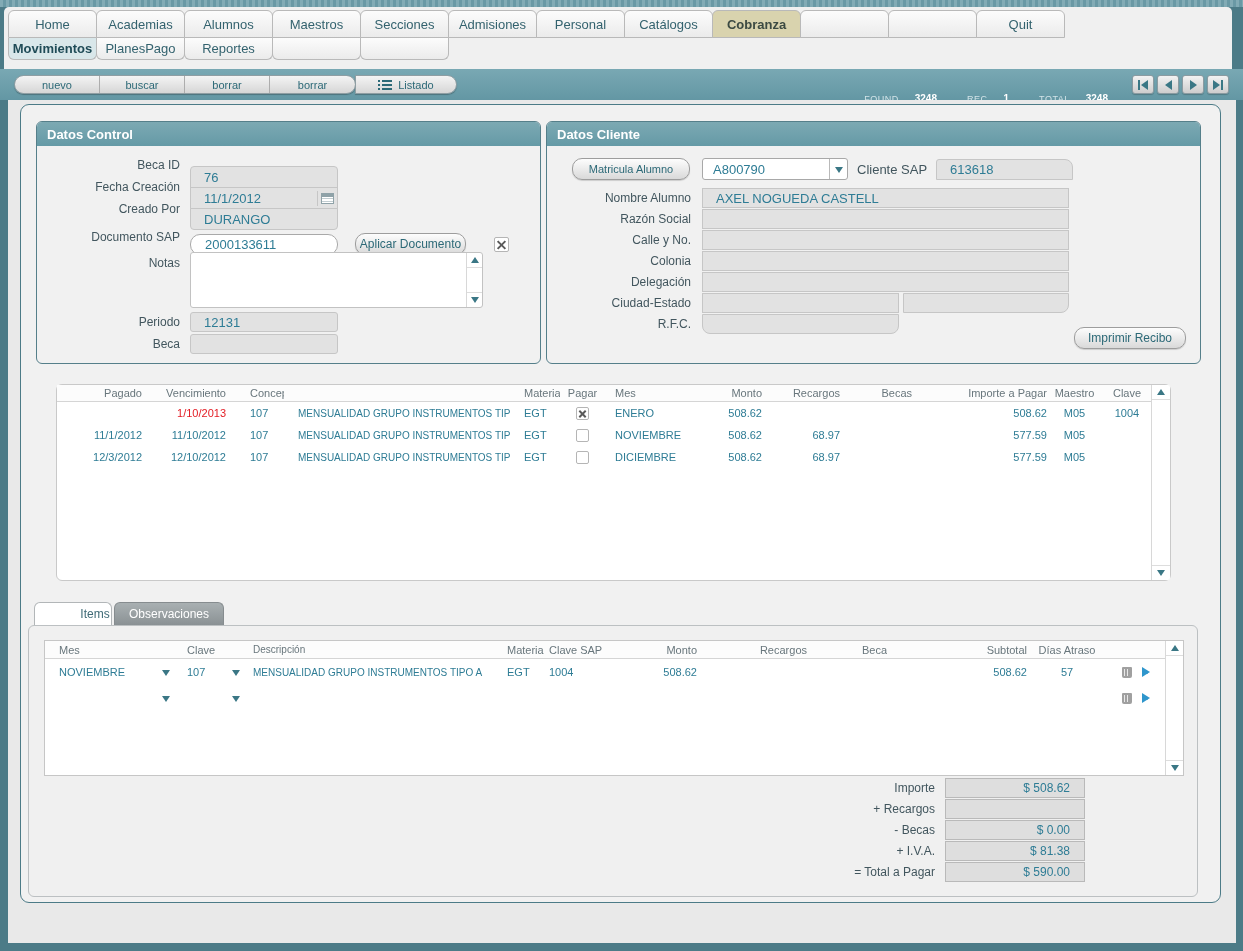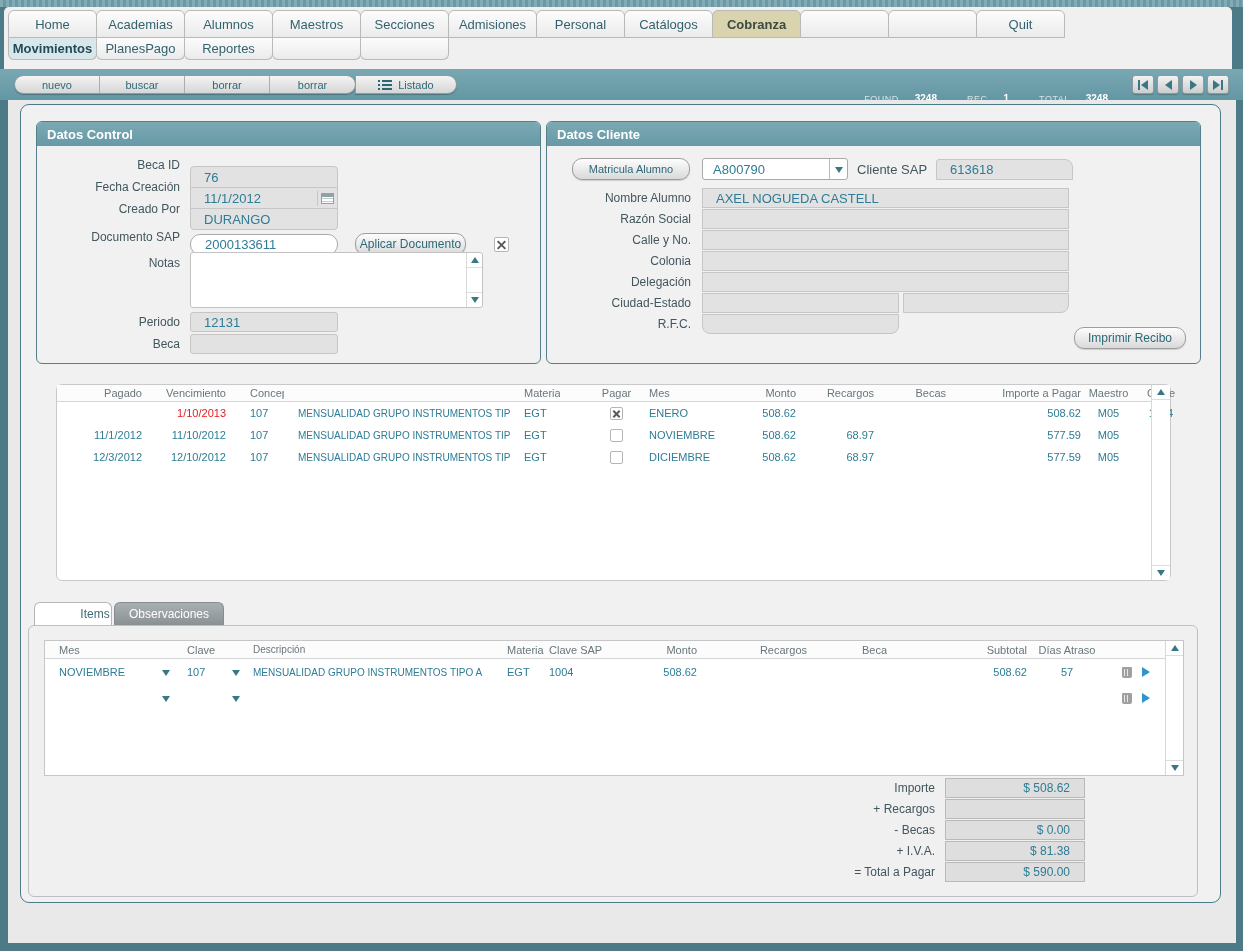--- a/index.html
+++ b/index.html
@@ -125,21 +125,21 @@
   .pt-head { display:flex; height:17px; align-items:center; border-bottom:1px solid #d5d5d5;
     font-size:11px; color:#68767c; margin-right:19px; background:#fcfcfc; }
   .pt-rows  { margin-right:19px; }
   .prow { display:flex; height:22px; align-items:center; font-size:11px; color:#2e7c95; }
   .c { flex:none; white-space:nowrap; overflow:hidden; }
   .col-pagado { width:85px; text-align:right; }
   .col-venc { width:84px; text-align:right; }
   .col-code { width:58px; padding-left:24px; }
   .col-desc { width:226px; padding-left:14px; font-size:10px; }
   .col-mat { width:50px; padding-left:14px; }
-  .col-pagar { width:45px; display:flex; justify-content:center;margin-left:34px; }
+  .col-pagar { width:45px; display:flex; justify-content:center; }
   .col-mes { width:92px; padding-left:10px; }
   .col-monto { width:65px; text-align:right; }
   .col-rec { width:78px; text-align:right; }
   .col-becas { width:72px; text-align:right; }
   .col-imp { width:135px; text-align:right; }
   .col-maestro { width:55px; text-align:center; }
   .col-clave { width:50px; text-align:center; }
   .red { color:#e31b23; }
   .vscroll { position:absolute; right:0; top:0; bottom:0; width:19px; background:#fff; border-left:1px solid #d8d8d8; border-radius:0 2px 2px 0; }
 

